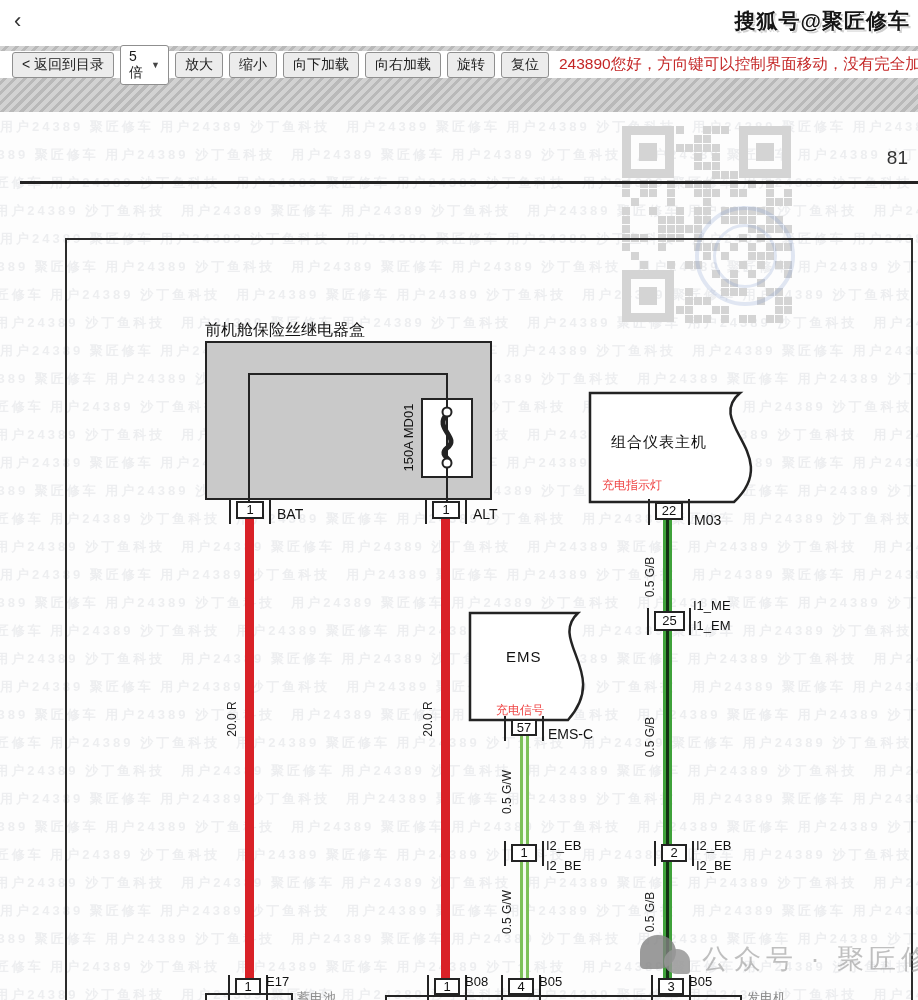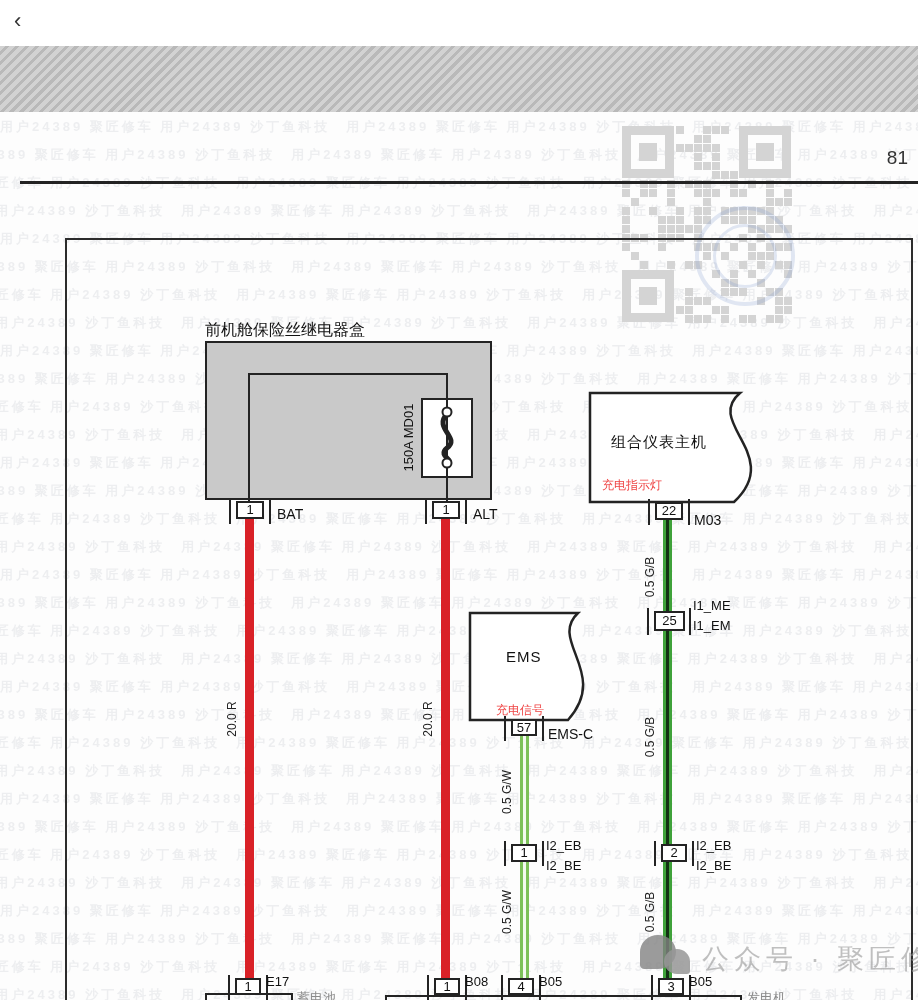--- a/index.html
+++ b/index.html
@@ -273,23 +273,38 @@
       </div>
       <div style="position: absolute; left: 0px; top: 144px; width: 52px; height: 52px; border: 9px solid rgb(212, 212, 212);">
         <div style="position: absolute; left: 8px; top: 8px; width: 18px; height: 18px; background: rgb(212, 212, 212);"></div>
       </div>
     </div>
   <div class="seal" style="left:695px; top:206px; width:100px; height:100px;"></div>
   <div class="seal" style="left:713px; top:224px; width:64px; height:64px; border-width:3px;"></div>
 
   <div id="hdr">
     <span id="back-chevron">‹</span>
+    <div id="brand">搜狐号@聚匠修车</div>
   </div>
 
   <div id="hatch"></div>
+  <div id="toolrow">
+    <span class="tbtn">&lt; 返回到目录</span>
+    <span class="tsel">
+      <span>5倍</span>
+      <span style="font-size:9px; color:#444;">▼</span>
+    </span>
+    <span class="tbtn">放大</span>
+    <span class="tbtn">缩小</span>
+    <span class="tbtn">向下加载</span>
+    <span class="tbtn">向右加载</span>
+    <span class="tbtn">旋转</span>
+    <span class="tbtn">复位</span>
+    <span id="notice1">243890您好，方向键可以控制界面移动，没有完全加</span>
+  </div>
 
   <div id="page-num">81</div>
   <div id="rule"></div>
 
   <div id="dia-border"></div>
 
   <div id="fusebox-label">前机舱保险丝继电器盒</div>
   <div id="fusebox"></div>
   <div class="blk-line" style="left:248px; top:373px; width:2px; height:128px;"></div>
   <div class="blk-line" style="left:248px; top:373px; width:200px; height:2px;"></div>

